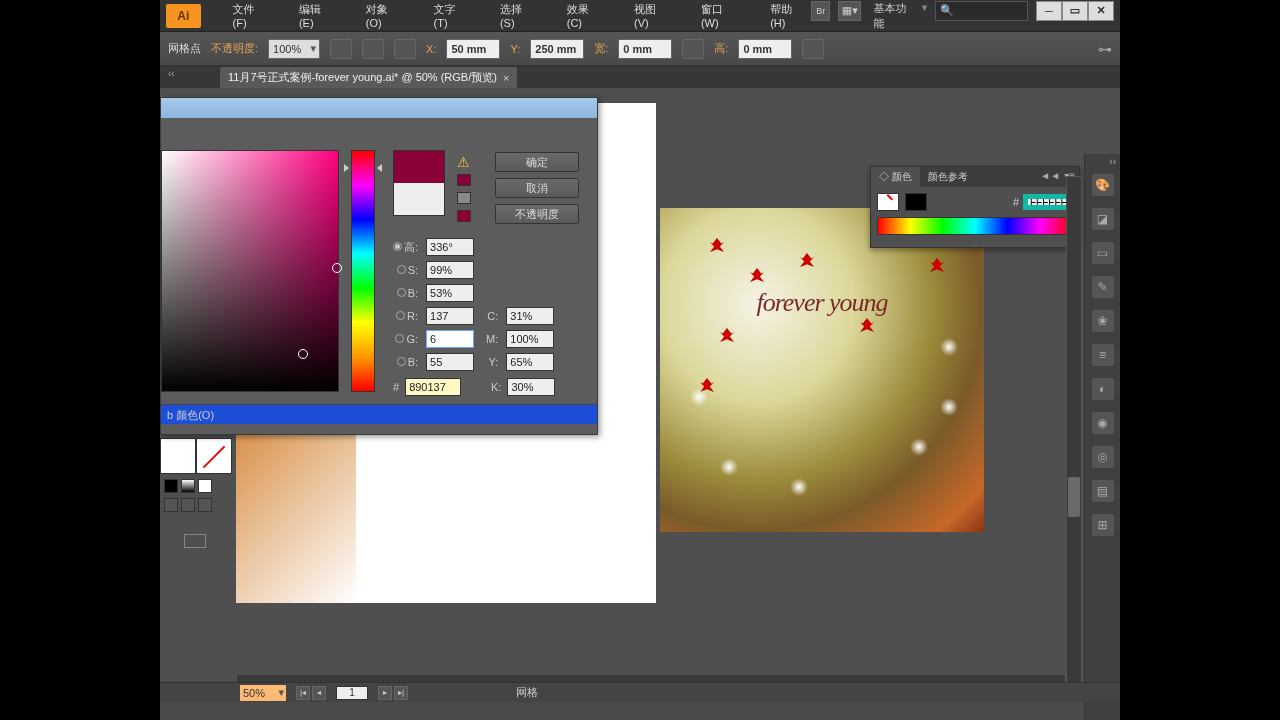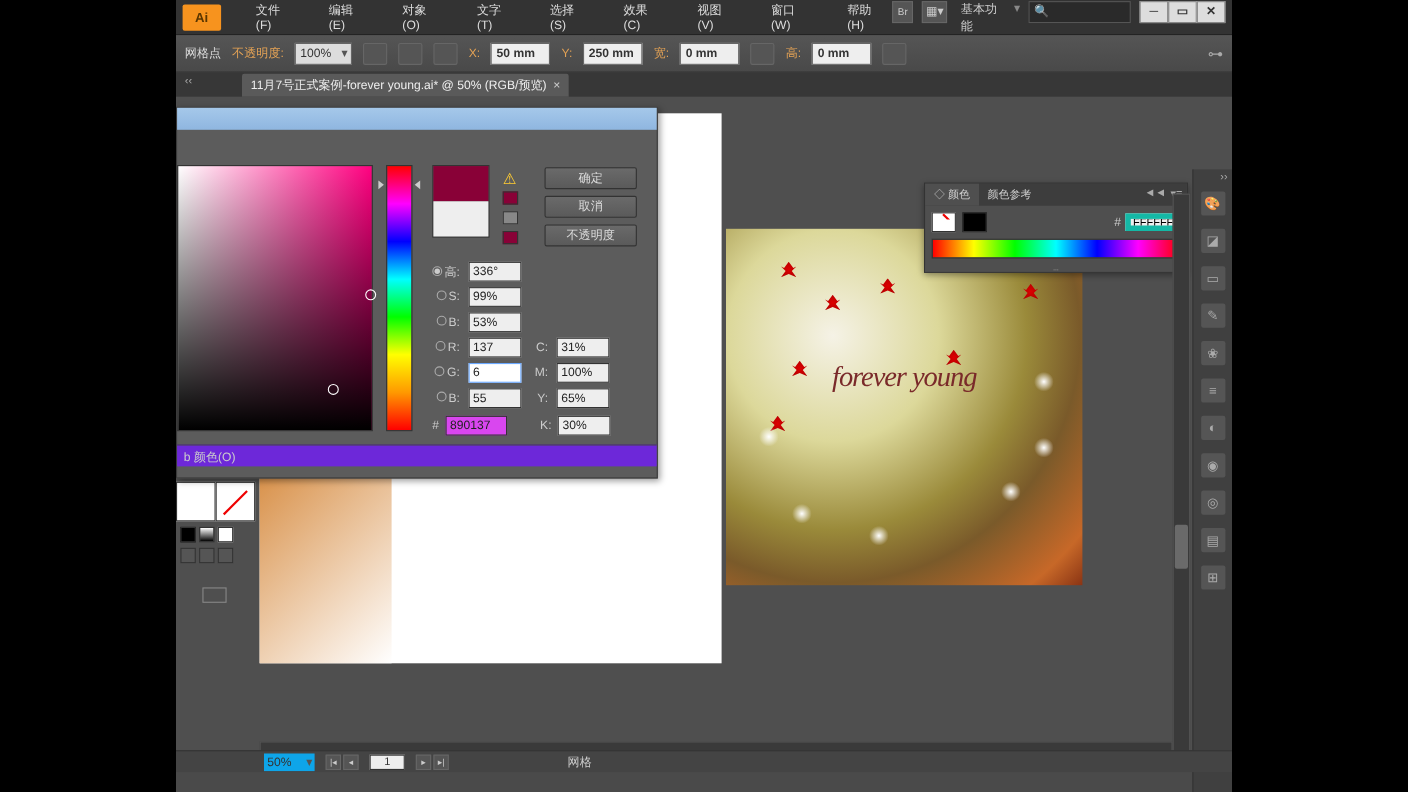--- a/index.html
+++ b/index.html
@@ -27,21 +27,21 @@
 .ctrl-icon { width: 22px; height: 20px; background: #555; border: 1px solid #666; border-radius: 2px; }
 .expand-icon { margin-left: auto; color: #aaa; font-size: 14px; }
 .tabbar { height: 22px; background: #373737; display: flex; align-items: flex-end; padding-left: 60px; position: relative; }
 .tabbar .chev { position: absolute; left: 8px; top: 2px; color: #aaa; font-size: 10px; }
 .tab { background: #5a5a5a; color: #eee; padding: 3px 8px; border-radius: 2px 2px 0 0; display: flex; align-items: center; gap: 6px; }
 .tab .close { color: #ccc; cursor: pointer; }
 .workspace { position: relative; height: 614px; background: #4f4f4f; }
 .canvas-area { position: absolute; left: 76px; top: 15px; width: 420px; height: 500px; background: #fff; }
 .canvas-grad { position: absolute; left: 0; top: 0; width: 120px; height: 100%; background: linear-gradient(135deg, #8a3e1a, #d68a3e, #fff); }
 .canvas-art { position: absolute; left: 500px; top: 120px; width: 324px; height: 324px; background: radial-gradient(ellipse at 30% 30%, #f5f2e6 0%, #dcd89a 30%, #9a8a3a 55%, #7a5a2a 70%, #c76828 90%, #8a3414 100%); overflow: hidden; }
-.canvas-art .txt { position: absolute; left: 50%; top: 80px; transform: translate(-50%,0); color: #7a2a2a; font-family: Georgia, serif; font-size: 26px; font-style: italic; letter-spacing: -1px; margin-top: 40px; }
+.canvas-art .txt { position: absolute; left: 50%; top: 80px; transform: translate(-50%,0); color: #7a2a2a; font-family: Georgia, serif; font-size: 26px; font-style: italic; letter-spacing: -1px; }
 .bfly { position: absolute; width: 14px; height: 14px; background: radial-gradient(circle,#d00,#a00); clip-path: polygon(50% 0,80% 40%,100% 30%,70% 60%,100% 100%,50% 80%,0 100%,30% 60%,0 30%,20% 40%); }
 .sparkle { position: absolute; width: 18px; height: 18px; background: radial-gradient(circle,#fff,transparent 70%); }
 .picker { position: absolute; left: 0; top: 9px; width: 438px; height: 338px; background: #5c5c5c; border: 1px solid #3a3a3a; box-shadow: 2px 2px 6px rgba(0,0,0,.4); }
 .picker-title { height: 20px; background: linear-gradient(#a5c8ea,#8fb6e0); }
 .picker-body { position: relative; padding: 30px 10px 10px 10px; height: 318px; }
 .sb-field { position: absolute; left: 0; top: 32px; width: 178px; height: 242px; border: 1px solid #333; background: linear-gradient(to bottom, rgba(0,0,0,0), #000), linear-gradient(to right, #fff, #ff0080); }
 .sb-ring { position: absolute; width: 10px; height: 10px; border: 1px solid #fff; border-radius: 50%; }
 .hue-bar { position: absolute; left: 190px; top: 32px; width: 24px; height: 242px; background: linear-gradient(to bottom, #f00, #f0f, #00f, #0ff, #0f0, #ff0, #f90, #f00); border: 1px solid #333; }
 .hue-arrow-l { position: absolute; left: 183px; top: 46px; width: 0; height: 0; border-top: 4px solid transparent; border-bottom: 4px solid transparent; border-left: 5px solid #ccc; }
 .hue-arrow-r { position: absolute; left: 216px; top: 46px; width: 0; height: 0; border-top: 4px solid transparent; border-bottom: 4px solid transparent; border-right: 5px solid #ccc; }
@@ -50,51 +50,51 @@
 .swatch-old { height: 50%; background: #eee; }
 .warn-icon { position: absolute; left: 296px; top: 36px; color: #ffcc33; font-size: 14px; }
 .tiny-sw { position: absolute; left: 296px; width: 14px; height: 12px; border: 1px solid #333; }
 .pk-btns { position: absolute; left: 334px; top: 34px; display: flex; flex-direction: column; gap: 6px; }
 .pk-btn { width: 84px; height: 20px; background: linear-gradient(#6a6a6a,#5a5a5a); border: 1px solid #333; color: #ddd; text-align: center; line-height: 18px; cursor: pointer; border-radius: 2px; }
 .pk-fields { position: absolute; left: 232px; top: 120px; display: grid; grid-template-columns: auto 52px auto 52px; gap: 5px 8px; align-items: center; }
 .pk-fields label { color: #ccc; text-align: right; }
 .pk-fields input { width: 48px; height: 18px; background: #eee; border: 1px solid #333; color: #222; font-size: 11px; padding: 0 3px; }
 .pk-fields input.focused { background: #fff; border: 1px solid #6aa8ff; }
 .hash-row { position: absolute; left: 232px; top: 260px; display: flex; gap: 6px; align-items: center; }
-.hash-row input { width: 56px; height: 18px; background: #d946ef; border: 1px solid #333; color: #222; font-size: 11px; padding: 0 3px; }
+.hash-row input { width: 56px; height: 18px; background: #fef9c3; border: 1px solid #333; color: #222; font-size: 11px; padding: 0 3px; }
 .k-row { position: absolute; left: 330px; top: 260px; display: flex; gap: 6px; align-items: center; }
 .k-row input { width: 48px; height: 18px; background: #eee; border: 1px solid #333; color: #222; font-size: 11px; padding: 0 3px; }
-.color-swatches-label { position: absolute; left: 0; top: 286px; height: 20px; padding: 3px 6px; color: #ccc; background: #6d28d9; border-top: 1px solid #444; width: 100%; }
+.color-swatches-label { position: absolute; left: 0; top: 286px; height: 20px; padding: 3px 6px; color: #ccc; background: #1d4ed8; border-top: 1px solid #444; width: 100%; }
 .grad-strip { position: absolute; left: 0; top: 350px; width: 74px; height: 105px; background: #4f4f4f; display: flex; flex-direction: column; }
 .grad-top { height: 36px; display: flex; }
 .fill-sw { width: 36px; height: 36px; background: #fff; border: 1px solid #333; }
 .nofill { width: 36px; height: 36px; background: #fff; border: 1px solid #333; position: relative; }
 .nofill::after { content: ""; position: absolute; left: 2px; right: 2px; top: 50%; border-top: 2px solid #e00; transform: rotate(-45deg); }
 .small-row { display: flex; gap: 3px; margin-top: 5px; padding-left: 4px; }
 .small-sw { width: 14px; height: 14px; border: 1px solid #333; }
 .thumb-icon { position: absolute; left: 24px; top: 446px; width: 22px; height: 14px; border: 1px solid #888; }
 .right-dock { position: absolute; right: 0; top: 66px; width: 36px; height: 632px; background: #404040; display: flex; flex-direction: column; align-items: center; gap: 12px; padding-top: 20px; border-left: 1px solid #333; }
 .dock-icon { width: 22px; height: 22px; background: #555; border-radius: 2px; display: flex; align-items: center; justify-content: center; color: #aaa; font-size: 12px; }
 .right-chev { position: absolute; right: 4px; top: 68px; color: #aaa; font-size: 10px; }
-.color-panel { position: absolute; right: 40px; top: 78px; width: 240px; height: 82px; background: #4f4f4f; border: 1px solid #333; box-shadow: 0 2px 6px rgba(0,0,0,.4); }
+.color-panel { position: absolute; right: 40px; top: 78px; width: 210px; height: 82px; background: #4f4f4f; border: 1px solid #333; box-shadow: 0 2px 6px rgba(0,0,0,.4); }
 .cp-tabs { height: 20px; display: flex; align-items: center; background: #3d3d3d; font-size: 10px; }
 .cp-tab { padding: 3px 8px; color: #ccc; }
 .cp-tab.active { background: #4f4f4f; }
 .cp-ctrl { position: absolute; right: 4px; top: 3px; font-size: 10px; color: #aaa; display: flex; gap: 4px; }
 .cp-body { padding: 6px; display: flex; align-items: center; gap: 6px; }
 .cp-sw { width: 22px; height: 18px; border: 1px solid #333; }
 .cp-hex { margin-left: auto; display: flex; align-items: center; gap: 4px; }
 .cp-hex input { width: 50px; height: 16px; background: #eee; border: 5px solid #14b8a6; font-size: 10px; padding: 0 2px; }
 .cp-spec { margin: 0 6px 6px; height: 18px; background: linear-gradient(to right,#f00,#ff0,#0f0,#0ff,#00f,#f0f,#f00); border: 1px solid #333; }
 .cp-grip { height: 6px; background: #4f4f4f; text-align: center; color: #888; font-size: 8px; }
 .vscroll { position: absolute; right: 38px; top: 88px; width: 16px; height: 522px; background: #3a3a3a; border: 1px solid #555; }
 .vscroll-thumb { position: absolute; left: 1px; top: 300px; width: 12px; height: 40px; background: #6a6a6a; border-radius: 2px; }
 .hscroll { position: absolute; left: 76px; bottom: 16px; right: 54px; height: 12px; background: #3a3a3a; border: 1px solid #555; }
 .statusbar { position: absolute; left: 0; bottom: 0; right: 0; height: 20px; background: #444; display: flex; align-items: center; padding-left: 80px; gap: 10px; border-top: 1px solid #333; }
-.status-sel { width: 46px; height: 16px; background: #0ea5e9; color: #333; display: flex; align-items: center; padding: 0 3px; position: relative; }
+.status-sel { width: 46px; height: 16px; background: #fdba74; color: #333; display: flex; align-items: center; padding: 0 3px; position: relative; }
 .status-sel::after { content: "▾"; position: absolute; right: 2px; color: #555; }
 .nav-btns { display: flex; gap: 2px; }
 .nav-btn { width: 14px; height: 14px; background: #555; border: 1px solid #666; color: #ccc; display: flex; align-items: center; justify-content: center; font-size: 8px; }
 .page-input { width: 32px; height: 14px; background: #eee; border: 1px solid #333; color: #333; font-size: 10px; text-align: center; }
 .radio { width: 9px; height: 9px; border: 1px solid #aaa; border-radius: 50%; display: inline-block; margin-right: 2px; position: relative; }
 .radio.on::after { content: ""; position: absolute; left: 1px; top: 1px; width: 5px; height: 5px; background: #ccc; border-radius: 50%; }
 </style>
 </head>
 <body>
 

